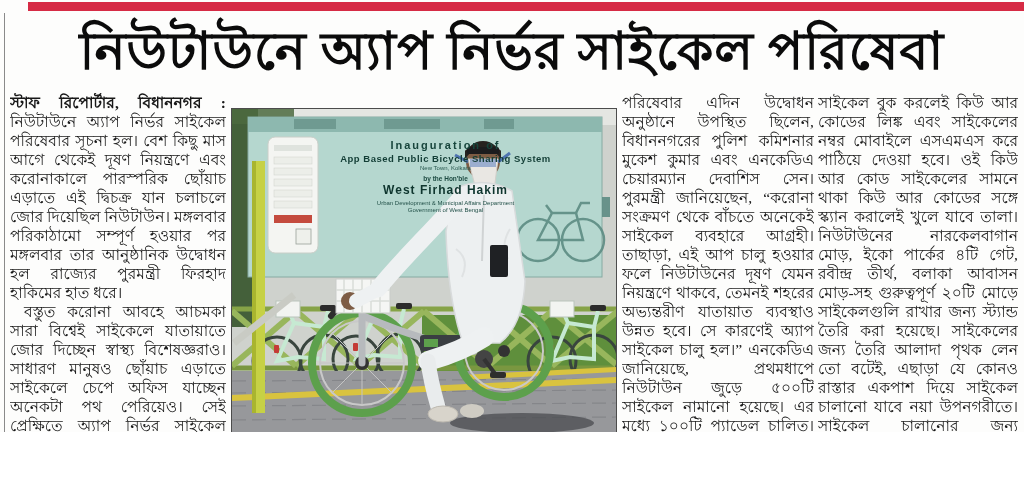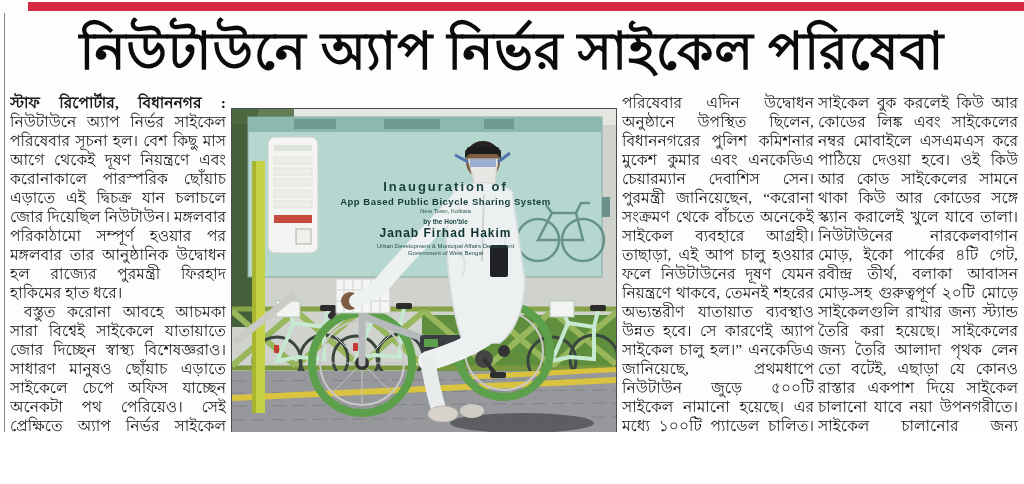--- a/index.html
+++ b/index.html
@@ -40,21 +40,21 @@
   }
   .logo-chip {
     background:#eef4ef; border:1px solid #9fbfae; border-radius:2px;
     font-family:"Liberation Sans", sans-serif; font-weight:700;
     font-size:8px; color:#1f6b4a; padding:1px 4px; letter-spacing:1px;
   }
   .banner-copy {
     position:absolute; left:96px; top:30px; width:235px; text-align:center;
     font-family:"Liberation Sans", sans-serif; color:#1c4a41;
   }
-  .bc-l1 { font-size:13px; font-weight:700; letter-spacing:2px; color:#17453c;margin-top:40px; }
+  .bc-l1 { font-size:11px; font-weight:700; letter-spacing:2px; color:#17453c; }
   .bc-l2 { font-size:9.5px; font-weight:700; letter-spacing:.5px; margin-top:2px; color:#123d35; }
   .bc-l3 { font-size:6px;   margin-top:1px; color:#2a5a50; }
   .bc-l4 { font-size:6.5px; font-weight:700; margin-top:4px; color:#1c4a41; }
   .bc-l5 { font-size:12px;  font-weight:700; margin-top:1px; letter-spacing:1px; color:#0e352e; }
   .bc-l6 { font-size:6px;   margin-top:3px; color:#24524a; }
   .bc-l7 { font-size:6px;   margin-top:1px; color:#24524a; }
   .caption {
     position:absolute; left:233px; top:438px; width:386px;
     font-size:14.5px; font-weight:700; color:#101010; text-align:right;
   }
@@ -251,21 +251,21 @@
         <ellipse cx="240" cy="302" rx="12" ry="7" fill="#cfccc3"></ellipse>
         <ellipse cx="211" cy="305" rx="15" ry="8" fill="#d8d4cb" stroke="#bdb9b0"></ellipse>
       </g>
     </svg>
 
     <div class="banner-copy">
       <div class="bc-l1">Inauguration of</div>
       <div class="bc-l2">App Based Public Bicycle Sharing System</div>
       <div class="bc-l3">New Town, Kolkata</div>
       <div class="bc-l4">by the Hon'ble</div>
-      <div class="bc-l5">Janab Firhad Hakim</div>
+      <div class="bc-l5">West Firhad Hakim</div>
       <div class="bc-l6">Urban Development &amp; Municipal Affairs Department</div>
       <div class="bc-l7">Government of West Bengal</div>
     </div>
   </div>
 
   <div class="caption">সাইকেল চালিয়ে পরিষেবার উদ্বোধন করছেন পুরমন্ত্রী ফিরহাদ হাকিম।</div>
 
   <div class="col col-middle">
     <p>পরিষেবার এদিন উদ্বোধন অনুষ্ঠানে উপস্থিত ছিলেন, বিধাননগরের পুলিশ কমিশনার মুকেশ কুমার এবং এনকেডিএ চেয়ারম্যান দেবাশিস সেন। পুরমন্ত্রী জানিয়েছেন, “করোনা সংক্রমণ থেকে বাঁচতে অনেকেই সাইকেল ব্যবহারে আগ্রহী। তাছাড়া, এই আপ চালু হওয়ার ফলে নিউটাউনের দূষণ যেমন নিয়ন্ত্রণে থাকবে, তেমনই শহরের অভ্যন্তরীণ যাতায়াত ব্যবস্থাও উন্নত হবে। সে কারণেই অ্যাপ সাইকেল চালু হল।” এনকেডিএ জানিয়েছে, প্রথমধাপে নিউটাউন জুড়ে ৫০০টি সাইকেল নামানো হয়েছে। এর মধ্যে ১০০টি প্যাডেল চালিত। বাকি ৪০০টি সাইকেল চলবে ব্যাটারিতে।</p>
 

